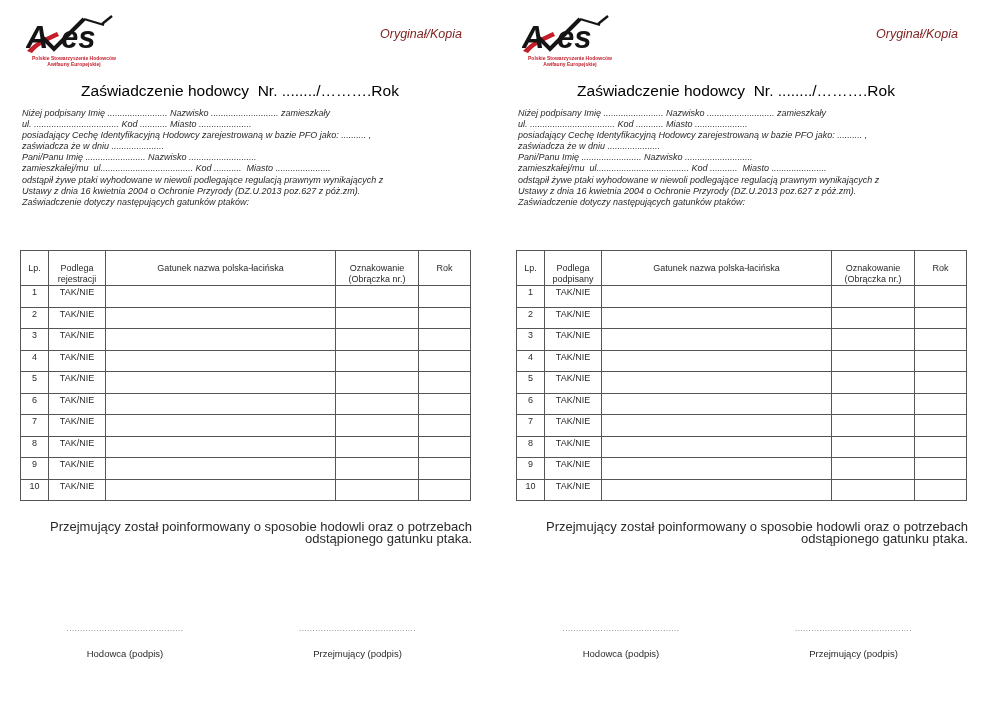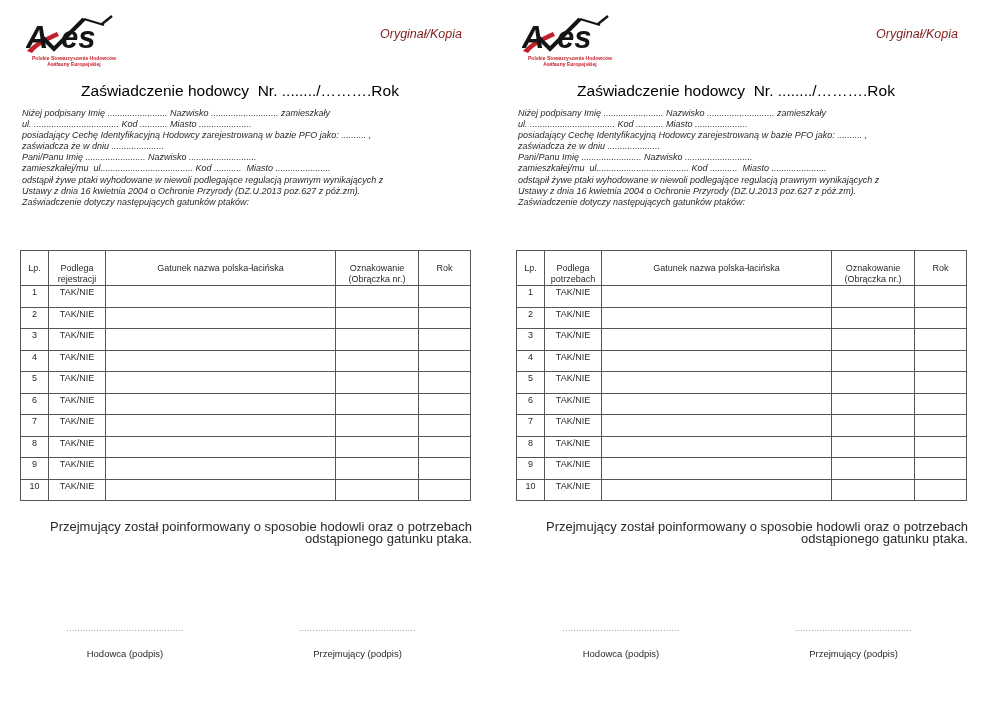--- a/index.html
+++ b/index.html
@@ -241,21 +241,21 @@
           <col class="col-pod">
           <col class="col-gat">
           <col class="col-ozn">
           <col class="col-rok">
         </colgroup>
       <thead>
         <tr>
           <th>Lp.</th>
           <th>
               <div>Podlega</div>
-              <div>potrzebach</div>
+              <div>podpisany</div>
             </th>
           <th>Gatunek nazwa polska-łacińska</th>
           <th>
               <div>Oznakowanie</div>
               <div>(Obrączka nr.)</div>
             </th>
           <th>Rok</th>
         </tr>
       </thead>
       <tbody>

